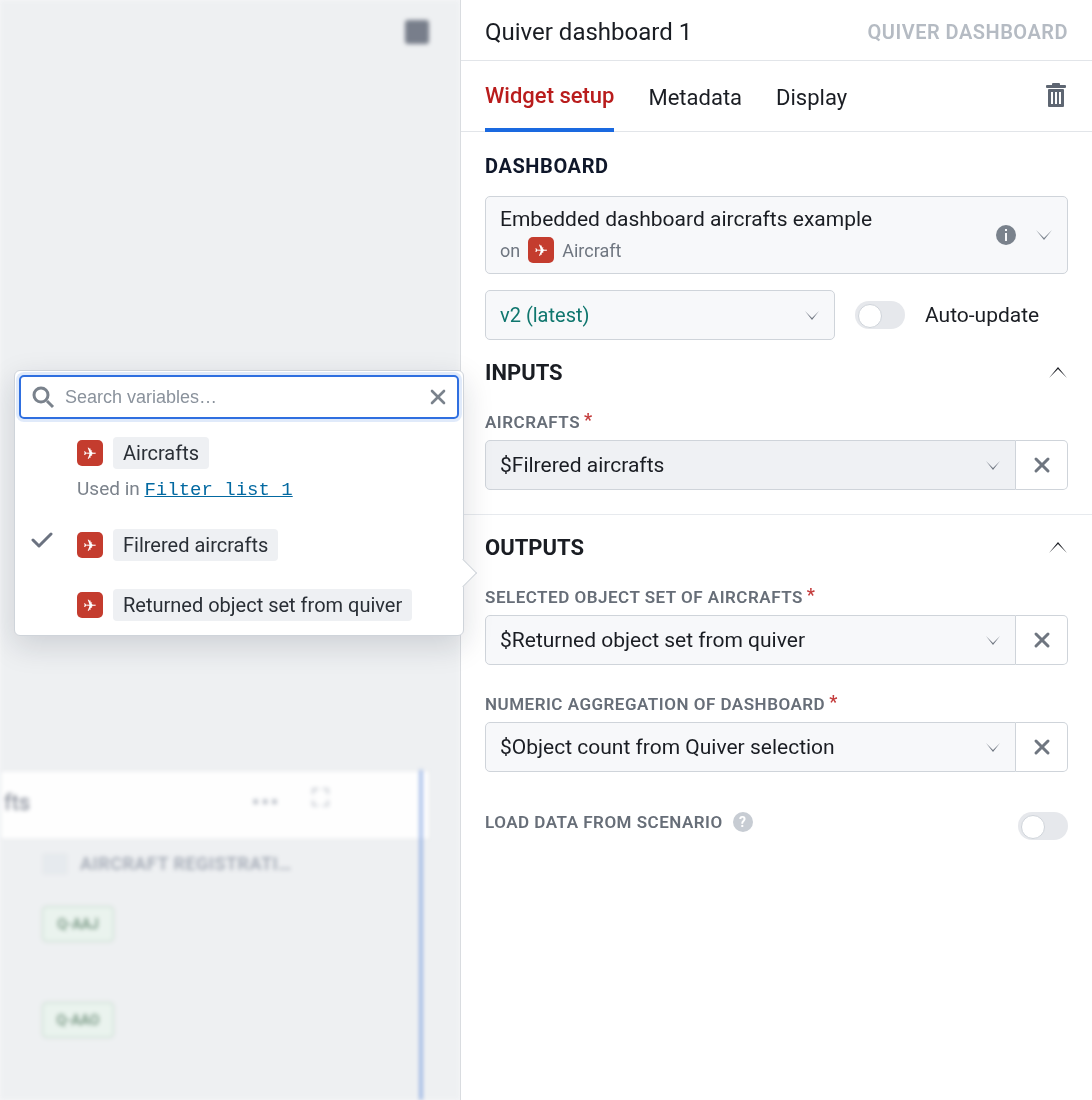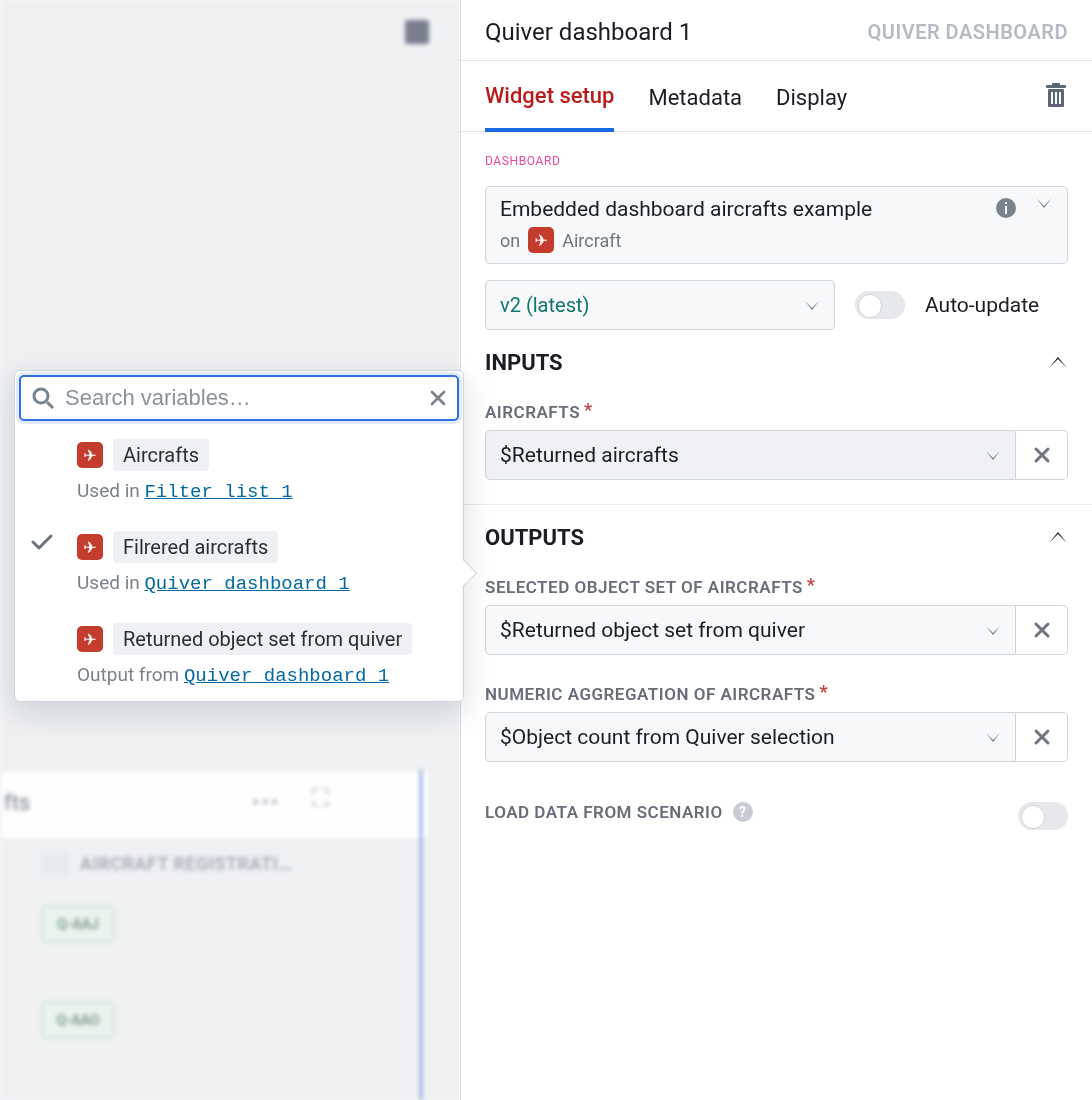--- a/index.html
+++ b/index.html
@@ -77,35 +77,35 @@
   .tab {
     font-size: 22px; padding: 22px 0 20px 0; color: #1a1d23; cursor: pointer;
   }
   .tab.active { color: #b91c1c; border-bottom: 4px solid #1a69e0; margin-bottom: -1px; font-weight: 500; text-align: center;}
   .tabs .trash { margin-left: auto; color: #5e6672; }
 
   .section {
     padding: 22px 24px 8px 24px;
   }
   .label-sm {
-    font-size: 12px; font-weight: 400; letter-spacing: 0.6px; color: #ec4899;
+    font-size: 20px; font-weight: 700; letter-spacing: 0.6px; color: #0f172a;
   }
   .label-sec {
     font-size: 22px; font-weight: 700; color: #1a1d23;
   }
   .sec-row { display:flex; align-items:center; justify-content:space-between; padding: 20px 24px 10px 24px;}
   .field-label { font-size:17px; font-weight:600; color:#676e78; letter-spacing:0.5px; padding: 16px 24px 8px 24px;}
   .req { color:#c43c3c; margin-left:4px; font-size:18px; position:relative; top:-2px;}
 
   .card {
     margin: 10px 24px 0 24px;
     border: 1px solid #cfd4da;
     border-radius: 5px;
     background: #f7f8fa;
-    display:flex; 
+    display:flex; align-items:center;
     padding: 10px 14px;
   }
   .card .grow{ flex:1; }
   .card .ttl { font-size:21px; color:#1a1d23; }
   .card .sub { font-size:18px; color:#6f7680; margin-top:6px; display:flex; align-items:center; gap:8px;}
   .card .info-ic, .card .chev-ic { color:#7a828c; }
 
   .row-inline { display:flex; align-items:center; gap:20px; margin: 16px 24px 0 24px;}
   .select {
     flex:1; display:flex; align-items:center; justify-content:space-between;
@@ -139,21 +139,21 @@
     background:#fff; border:1px solid #cfd4da; border-radius:6px;
     box-shadow: 0 10px 30px rgba(20,30,50,0.15);
     z-index: 20;
   }
   .popover .search {
     margin:4px; border:2px solid #2f6fe0; border-radius:5px;
     display:flex; align-items:center; padding:8px 10px; gap:10px;
     box-shadow: 0 0 0 3px rgba(47,111,224,0.15);
   }
   .popover .search input{
-    flex:1; border:none; outline:none; font-size:22px; color:#333;
+    flex:1; border:none; outline:none; font-size:18px; color:#333;
     background:transparent;
   }
   .popover .search input::placeholder{ color:#8a929c;}
   .popover .itm{
     display:flex; gap:12px; padding:14px 14px 14px 16px; align-items:flex-start;
     cursor:pointer;
   }
   .popover .chk{ width:34px; color:#6b7280; font-size:22px; padding-top:2px;}
   .popover .body{ flex:1;}
   .popover .line1{ display:flex; align-items:center; gap:10px;}
@@ -263,21 +263,21 @@
           <path d="M1 11 L10 2 L19 11 L10 0 Z"></path>
         </svg>
       </span>
   </div>
 
   <div class="field-label">
     <span>AIRCRAFTS</span><span class="req">*</span>
   </div>
   <div class="field-select">
     <div class="sel">
-      <span>$Returned aircrafts</span>
+      <span>$Filrered aircrafts</span>
       <span>
           <svg width="16" height="10" viewBox="0 0 16 10" fill="#6f7680">
             <path d="M1 1 L8 8 L15 1 L8 10 Z"></path>
           </svg>
         </span>
     </div>
     <div class="clear">
       <svg width="18" height="18" viewBox="0 0 18 18" stroke="#6f7680" stroke-width="3" stroke-linecap="round">
           <line x1="3" y1="3" x2="15" y2="15"></line>
           <line x1="15" y1="3" x2="3" y2="15"></line>
@@ -310,21 +310,21 @@
     </div>
     <div class="clear">
       <svg width="18" height="18" viewBox="0 0 18 18" stroke="#6f7680" stroke-width="3" stroke-linecap="round">
           <line x1="3" y1="3" x2="15" y2="15"></line>
           <line x1="15" y1="3" x2="3" y2="15"></line>
         </svg>
     </div>
   </div>
 
   <div class="field-label" style="padding-top:28px">
-    <span>NUMERIC AGGREGATION OF AIRCRAFTS</span><span class="req">*</span>
+    <span>NUMERIC AGGREGATION OF DASHBOARD</span><span class="req">*</span>
   </div>
   <div class="field-select light">
     <div class="sel">
       <span>$Object count from Quiver selection</span>
       <span>
           <svg width="16" height="10" viewBox="0 0 16 10" fill="#6f7680">
             <path d="M1 1 L8 8 L15 1 L8 10 Z"></path>
           </svg>
         </span>
     </div>
@@ -381,33 +381,25 @@
     <div class="chk">
       <svg width="22" height="18" viewBox="0 0 22 18" fill="none" stroke="#6b7280" stroke-width="3" stroke-linecap="round" stroke-linejoin="round">
           <polyline points="2,9 8,15 20,3"></polyline>
         </svg>
     </div>
     <div class="body">
       <div class="line1">
         <span class="plane-badge">✈</span>
         <span class="pill">Filrered aircrafts</span>
       </div>
-      <div class="sub">
-        <span>Used in</span>
-        <span class="lnk">Quiver dashboard 1</span>
-      </div>
     </div>
   </div>
 
   <div class="itm">
     <div class="chk"></div>
     <div class="body">
       <div class="line1">
         <span class="plane-badge">✈</span>
         <span class="pill">Returned object set from quiver</span>
       </div>
-      <div class="sub">
-        <span>Output from</span>
-        <span class="lnk">Quiver dashboard 1</span>
-      </div>
     </div>
   </div>
 </div>
 
 </body></html>

